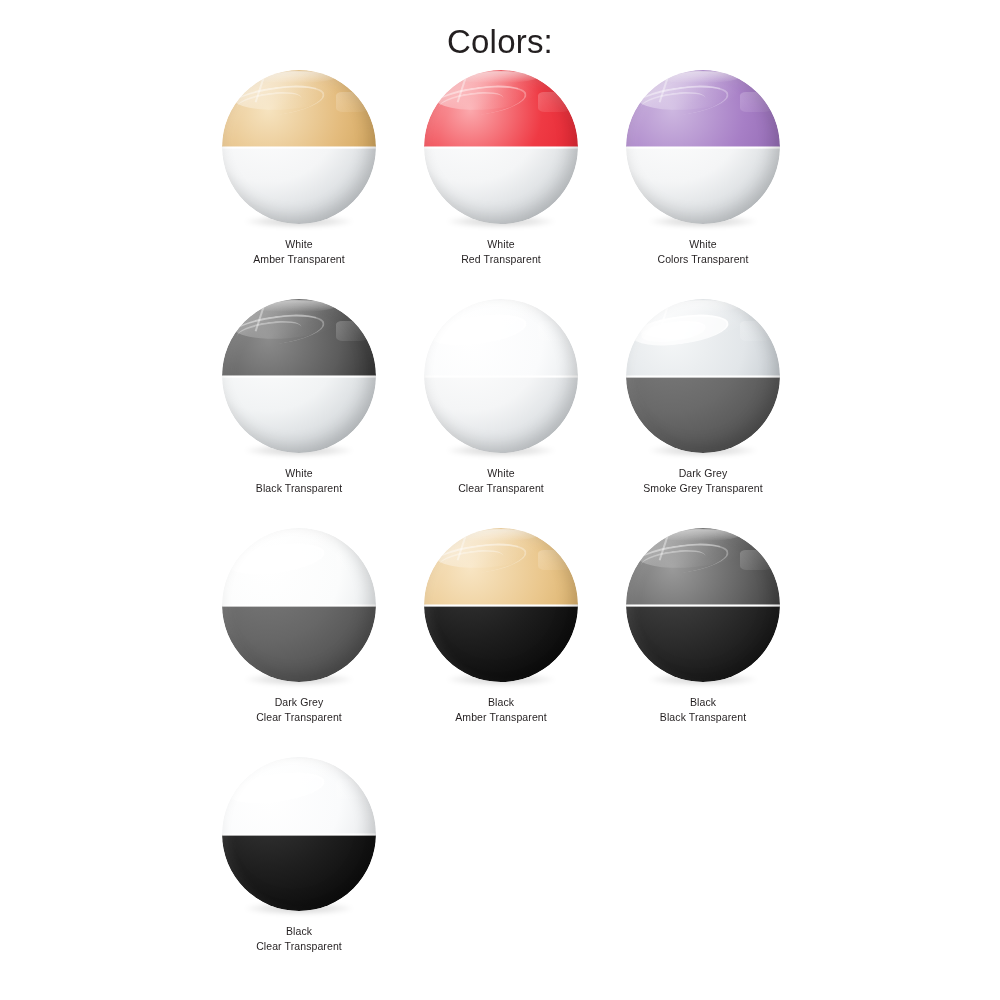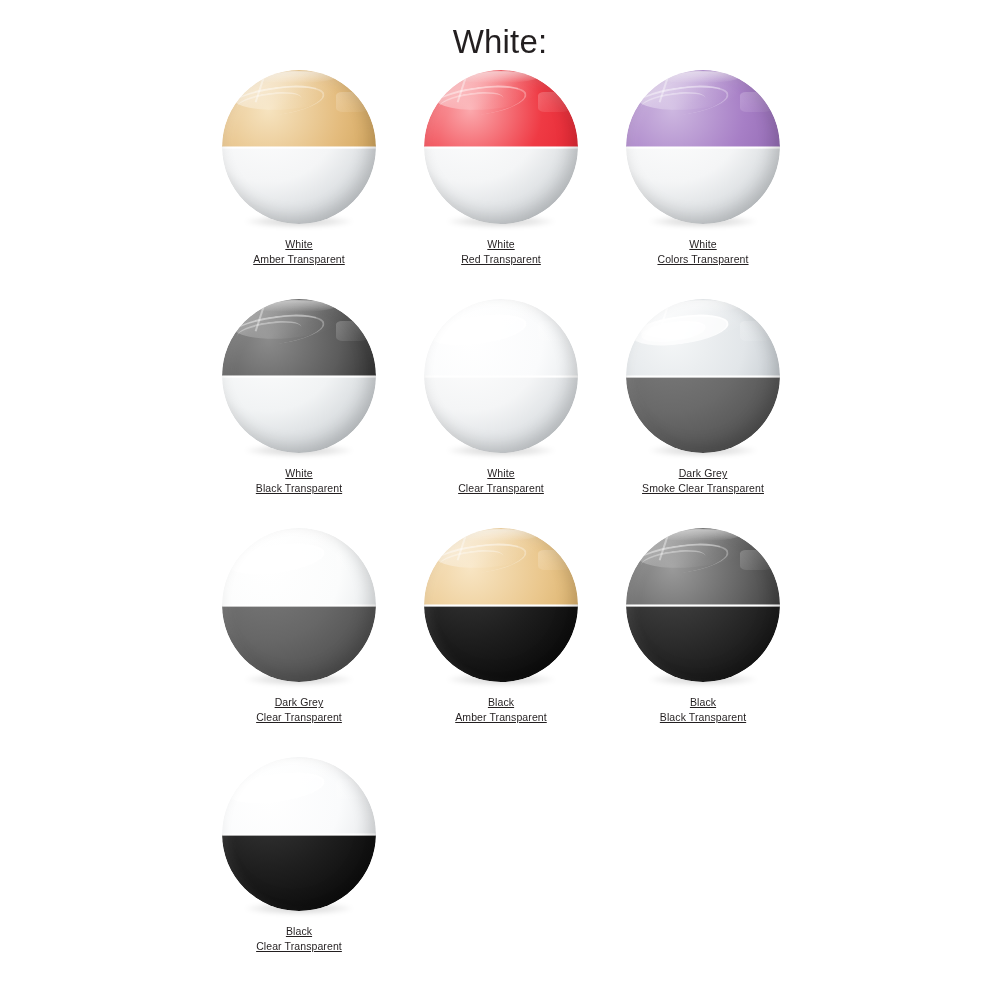--- a/index.html
+++ b/index.html
@@ -26,21 +26,20 @@
     padding-top: 20px;
     height: 50px;
     line-height: 44px;
   }
 
   .grid {
     width: 800px;
     margin: 0 auto;
     padding-left: 98px;
     box-sizing: border-box;
-    text-decoration: underline;
   }
 
   .row {
     display: flex;
     height: 229px;
   }
 
   .cell {
     width: 202px;
     position: relative;
@@ -193,21 +192,21 @@
     line-height: 14.5px;
     color: #231f20;
     margin-top: 13px;
     letter-spacing: 0.1px;
   }
   .label .l2 { display: block; }
 </style>
 </head>
 <body>
 
-<h1 id="page-title">White:</h1>
+<h1 id="page-title">Colors:</h1>
 
 <div class="grid" id="grid">
     <div class="row">
       <div class="cell">
         <div class="swatch">
           <div class="shadow"></div>
           <div class="ball">
             <div class="hemi top mid">
               <div class="body" style="background: radial-gradient(circle at 30% 26%, rgb(246, 227, 191) 0%, rgb(228, 188, 126) 46%, rgb(201, 154, 76) 88%, rgb(201, 154, 76) 100%);"></div>
               <div class="gloss gloss-top"></div>
@@ -329,21 +328,21 @@
               <div class="gloss gloss-bar"></div>
               <div class="gloss gloss-right"></div>
             </div>
             <div class="hemi bottom dark">
               <div class="body" style="background: radial-gradient(circle at 30% 26%, rgb(126, 126, 126) 0%, rgb(106, 106, 106) 46%, rgb(76, 76, 76) 88%, rgb(76, 76, 76) 100%);"></div>
             </div>
             <div class="equator"></div>
             <div class="rim"></div>
           </div>
         </div>
-        <div class="label"><span class="l1">Dark Grey</span><span class="l2">Smoke Clear Transparent</span></div>
+        <div class="label"><span class="l1">Dark Grey</span><span class="l2">Smoke Grey Transparent</span></div>
       </div>
     </div>
     <div class="row">
       <div class="cell">
         <div class="swatch">
           <div class="shadow"></div>
           <div class="ball">
             <div class="hemi top pale">
               <div class="body" style="background: radial-gradient(circle at 30% 26%, rgb(255, 255, 255) 0%, rgb(251, 252, 252) 46%, rgb(221, 225, 228) 88%, rgb(221, 225, 228) 100%);"></div>
               <div class="gloss gloss-top"></div>

